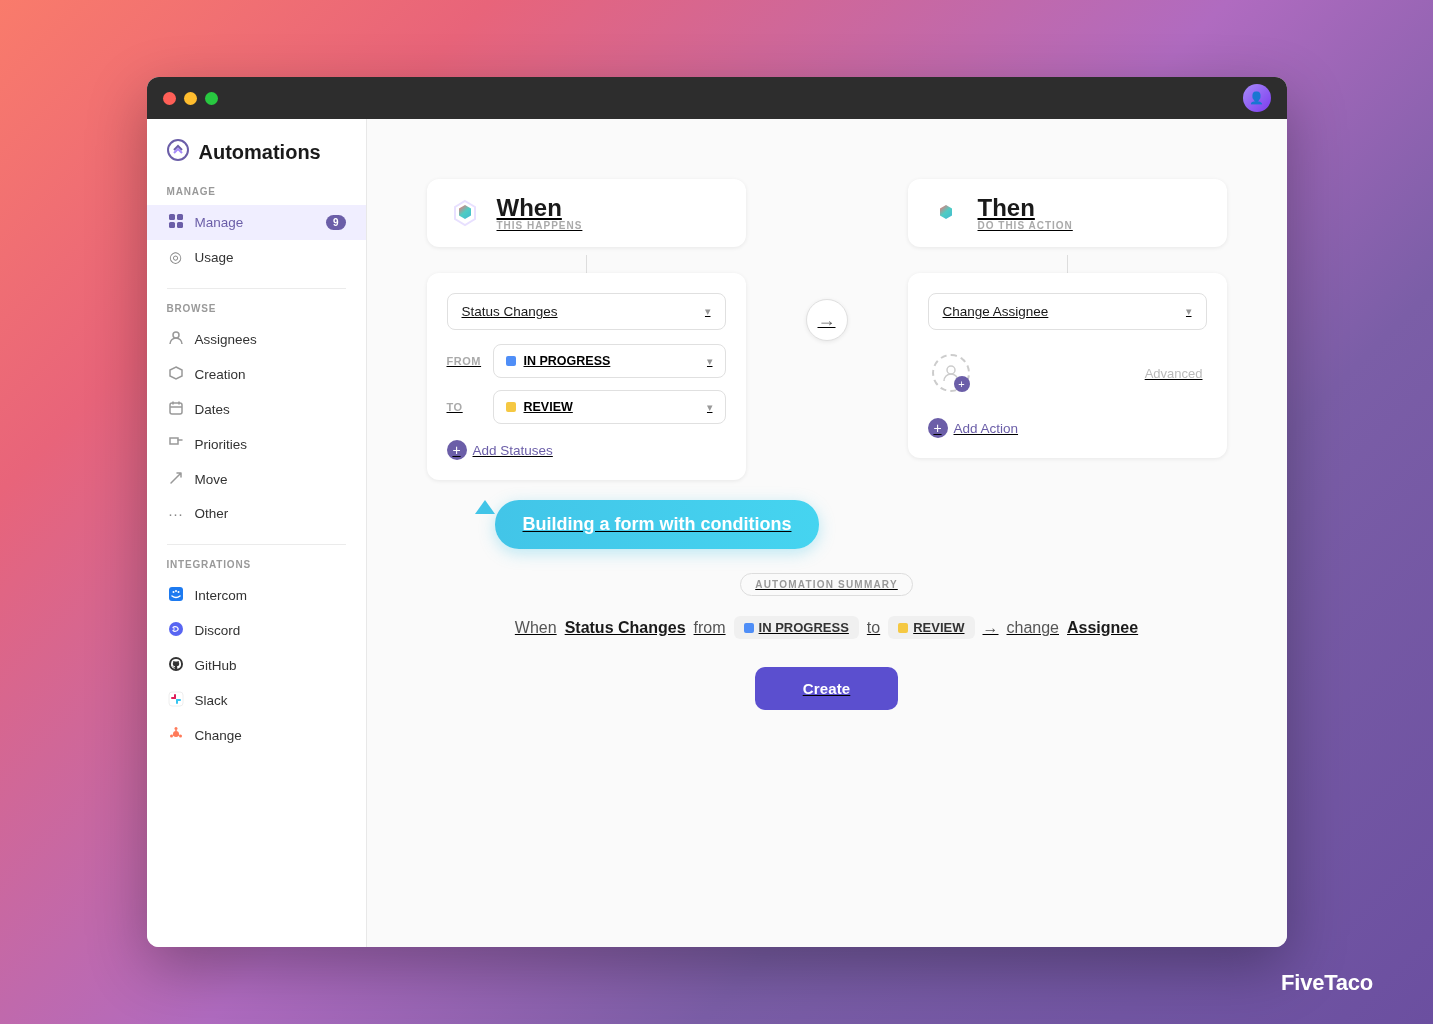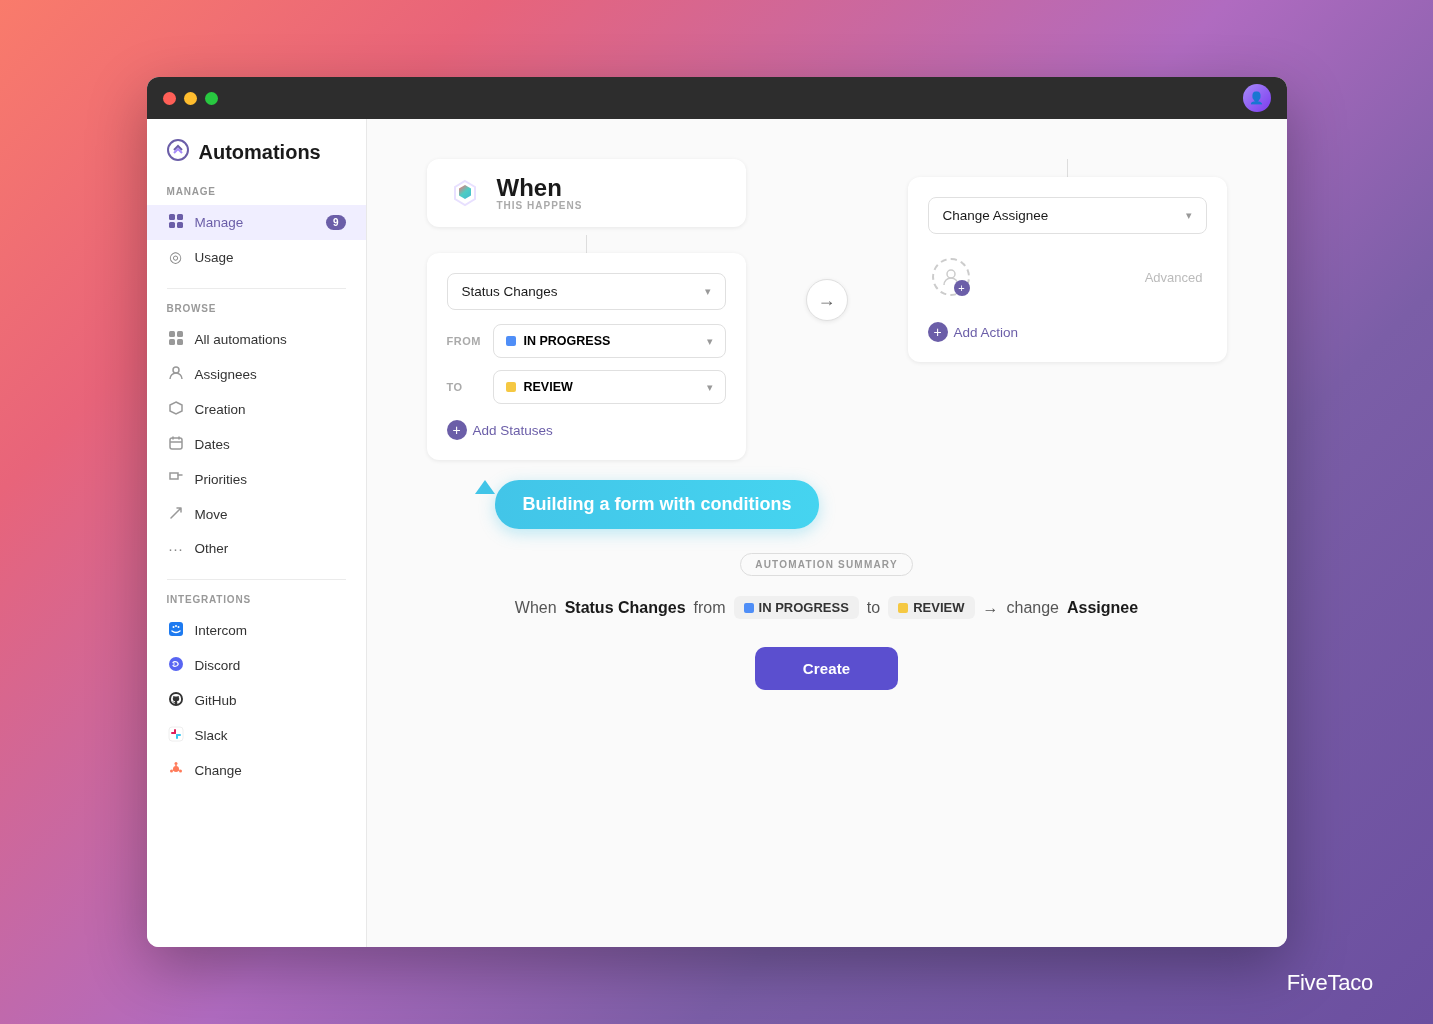--- a/index.html
+++ b/index.html
@@ -123,25 +123,26 @@
       margin-left: auto;
     }
     .sidebar-divider {
       height: 1px;
       background: #ebebeb;
       margin: 14px 20px;
     }
     .content-area {
       flex: 1;
       background: #fafafa;
-      padding: 40px;
+      padding: 60px;
       overflow-y: auto;
       display: flex;
       flex-direction: column;
       align-items: center;
+      text-decoration: underline;
     }
     .automation-builder {
       width: 100%;
       max-width: 800px;
     }
     .trigger-action-row {
       display: flex;
       gap: 60px;
       align-items: flex-start;
       margin-bottom: 20px;
@@ -389,21 +390,21 @@
       font-size: 15px;
       font-weight: 600;
       cursor: pointer;
       letter-spacing: 0.01em;
     }
     .fivetaco-brand {
       position: fixed;
       bottom: 28px;
       right: 60px;
       font-size: 22px;
-      font-weight: 400;
+      font-weight: 700;
       color: white;
       letter-spacing: -0.01em;
     }
     .chevron-down {
       font-size: 11px;
       color: #999;
     }
     .vert-connector {
       width: 1px;
       height: 18px;
@@ -453,31 +454,20 @@
         <span class="badge">9</span>
       </div>
       <div class="sidebar-item">
         <span class="item-icon">◎</span>
         <span>Usage</span>
       </div>
 
       <div class="sidebar-divider"></div>
       <div class="sidebar-section-label">BROWSE</div>
 
-      <div class="sidebar-item">
-        <span class="item-icon">
-          <svg width="16" height="16" viewBox="0 0 16 16" fill="none">
-            <rect x="1" y="1" width="6" height="6" rx="1.5" fill="#999"></rect>
-            <rect x="9" y="1" width="6" height="6" rx="1.5" fill="#999"></rect>
-            <rect x="1" y="9" width="6" height="6" rx="1.5" fill="#999"></rect>
-            <rect x="9" y="9" width="6" height="6" rx="1.5" fill="#999"></rect>
-          </svg>
-        </span>
-        <span>All automations</span>
-      </div>
       <div class="sidebar-item">
         <span class="item-icon">
           <svg width="16" height="16" viewBox="0 0 16 16" fill="none">
             <circle cx="8" cy="5" r="3" stroke="#999" stroke-width="1.5"></circle>
             <path d="M2 14c0-3.3 2.7-6 6-6s6 2.7 6 6" stroke="#999" stroke-width="1.5" fill="none"></path>
           </svg>
         </span>
         <span>Assignees</span>
       </div>
       <div class="sidebar-item">
@@ -641,20 +631,38 @@
                 <span>Add Statuses</span>
               </button>
             </div>
           </div>
 
           <div style="display:flex;flex-direction:column;align-items:center;padding-top:80px;">
             <div class="arrow-circle">→</div>
           </div>
 
           <div class="action-column">
+            <div class="card-header">
+              <div class="card-logo">
+                <svg width="36" height="36" viewBox="0 0 36 36" fill="none">
+                  <path d="M18 10 L24 13.5 L24 20.5 L18 24 L12 20.5 L12 13.5 Z" fill="url(#tg1)"></path>
+                  <defs>
+                    <linearGradient id="tg1" x1="12" y1="10" x2="24" y2="24" gradientUnits="userSpaceOnUse">
+                      <stop offset="0%" stop-color="#ff6b6b"></stop>
+                      <stop offset="50%" stop-color="#4ecdc4"></stop>
+                      <stop offset="100%" stop-color="#45b7d1"></stop>
+                    </linearGradient>
+                  </defs>
+                </svg>
+              </div>
+              <div class="card-title-block">
+                <div class="big">Then</div>
+                <div class="small">DO THIS ACTION</div>
+              </div>
+            </div>
             <div class="vert-connector"></div>
             <div class="action-card">
               <div class="select-row">
                 <div class="custom-select">
                   <span>Change Assignee</span>
                   <span class="chevron-down">▾</span>
                 </div>
               </div>
               <div class="assignee-picker">
                 <div class="assignee-avatar">

